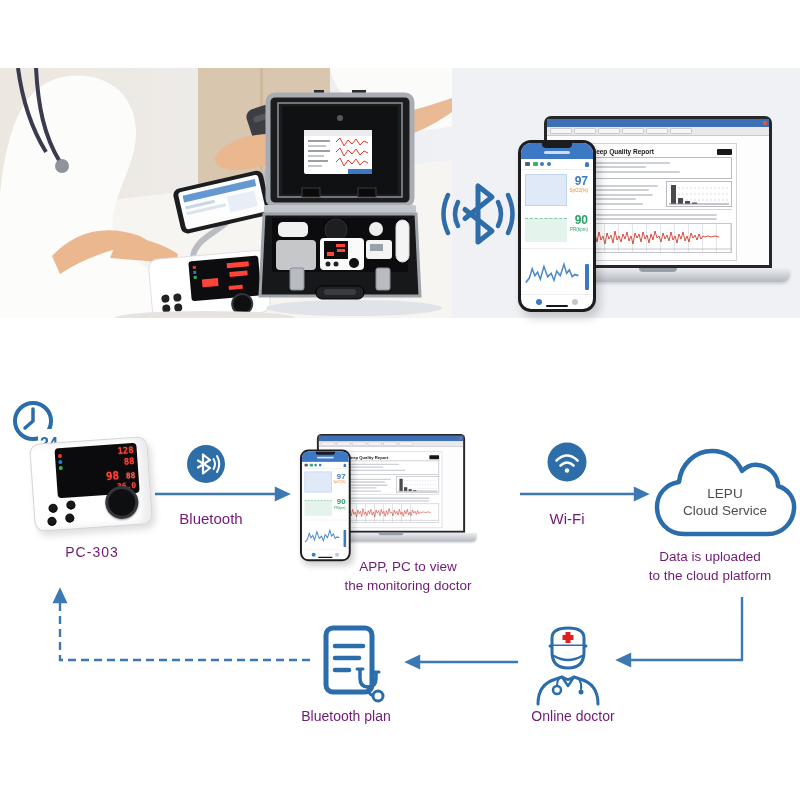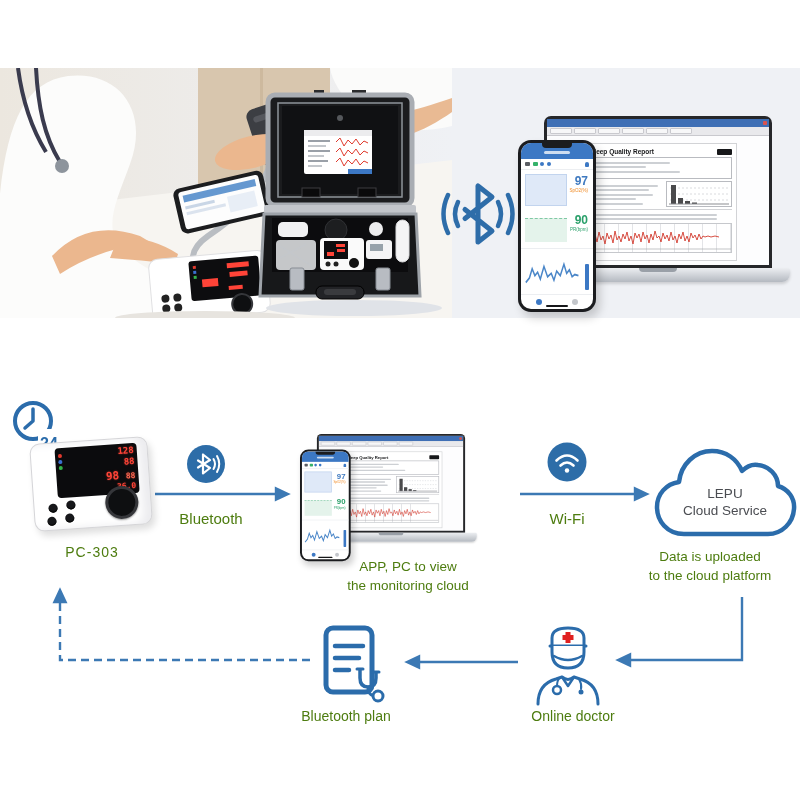--- a/index.html
+++ b/index.html
@@ -73,21 +73,21 @@
   .pc-rows{flex:1;display:flex;flex-direction:column;align-items:flex-end;justify-content:space-between;
            font-family:"DejaVu Sans Mono",monospace;font-weight:bold;color:#ff4438;line-height:1;
            text-shadow:0 0 2px rgba(255,70,50,.55)}
   .pc-rows .r1{font-size:9px}.pc-rows .r2{font-size:9px}
   .pc-rows .r3{font-size:11px}.pc-rows .r3 small{font-size:8px;color:#ff6a54}
   .pc-rows .r4{font-size:8px}
   .pc-btn{position:absolute;width:9px;height:9px;border-radius:50%;background:#17181b;box-shadow:inset 0 -1px 1px #000,0 1px 1px #fff}
   .pc-knob{position:absolute;right:12px;bottom:6px;width:27px;height:27px;border-radius:50%;background:#0e0f11;
            border:3px solid #35363a;box-shadow:0 1px 2px rgba(0,0,0,.4)}
   
-  .flbl{position:absolute;text-align:center;color:#4d7c0f}
+  .flbl{position:absolute;text-align:center;color:#701a75}
   .cap{font-size:13.5px;line-height:1.4}
   
   svg{display:block}
 </style>
 </head>
 <body>
 
 <div id="hero">
 
   <svg width="452" height="250" viewBox="0 0 452 250" style="position:absolute;left:0;top:0">
@@ -471,21 +471,21 @@
       <div class="ph-nav">
           <i class="n1"></i>
           <i class="n2"></i>
         </div>
       <div class="ph-home"></div>
     </div>
   </div>
 </div>
 <div class="flbl cap" style="left:318px;top:558px;width:180px">
   <div>APP, PC to view</div>
-  <div>the monitoring cloud</div>
+  <div>the monitoring doctor</div>
 </div>
 
 <svg width="42" height="42" viewBox="0 0 42 42" style="position:absolute;left:546px;top:441px">
   <circle cx="21" cy="21" r="19.5" fill="#2d6da8"></circle>
   <g fill="none" stroke="#fff" stroke-linecap="round">
     <path d="M10.5,19.5 Q21,9.5 31.5,19.5" stroke-width="2.6"></path>
     <path d="M14.5,24.5 Q21,18.5 27.5,24.5" stroke-width="2.6"></path>
   </g>
   <circle cx="21" cy="29.5" r="2.2" fill="#fff"></circle>
 </svg>

